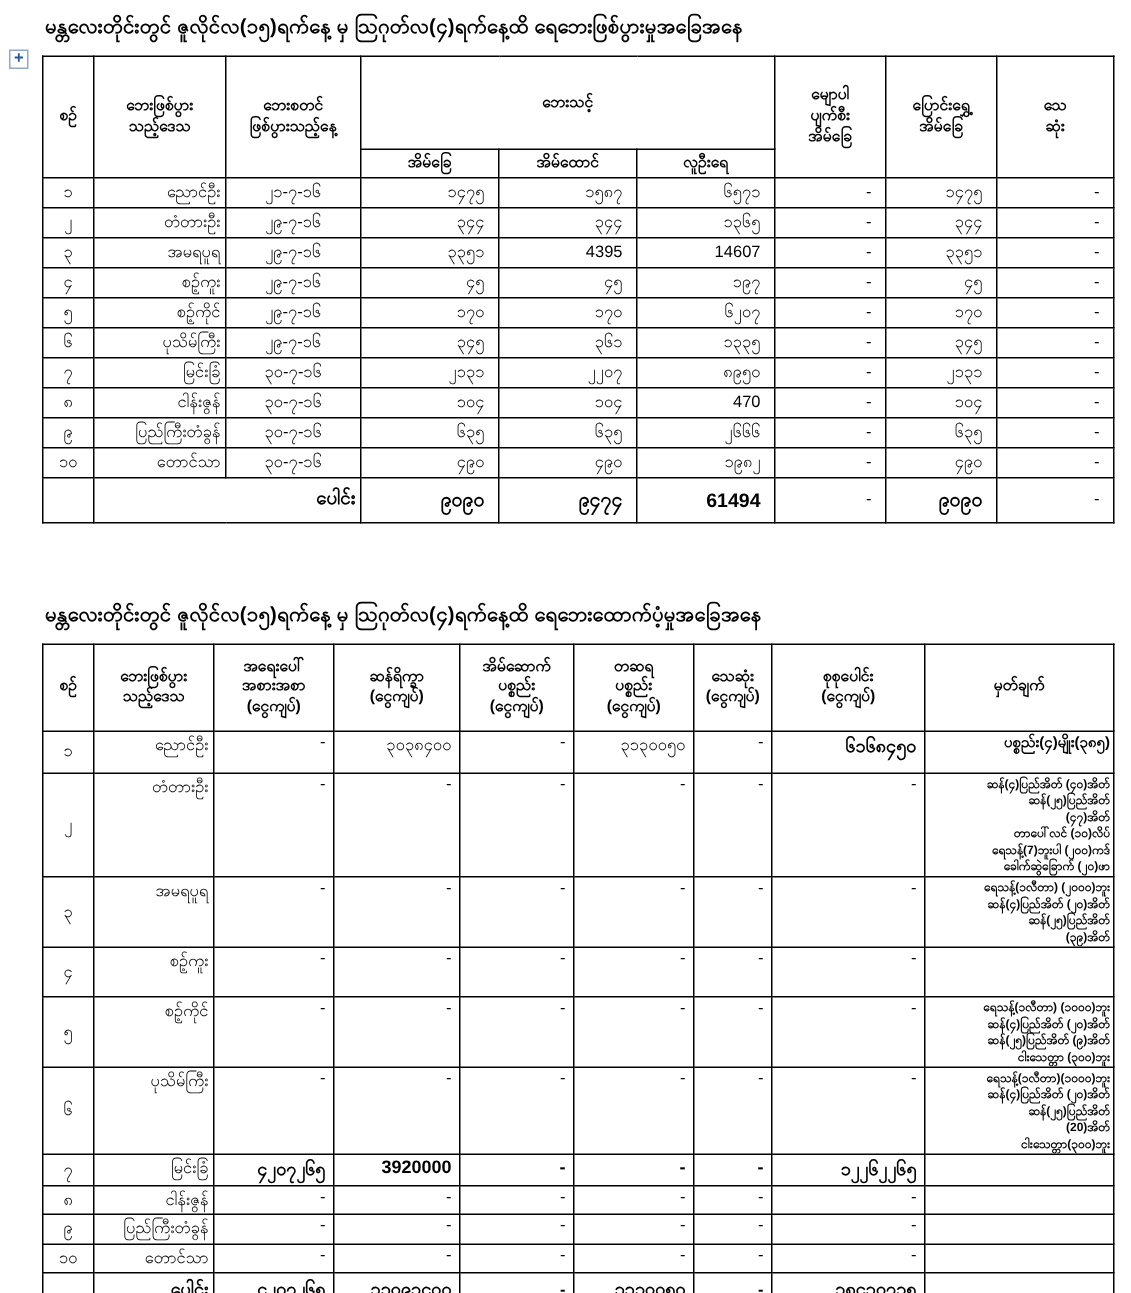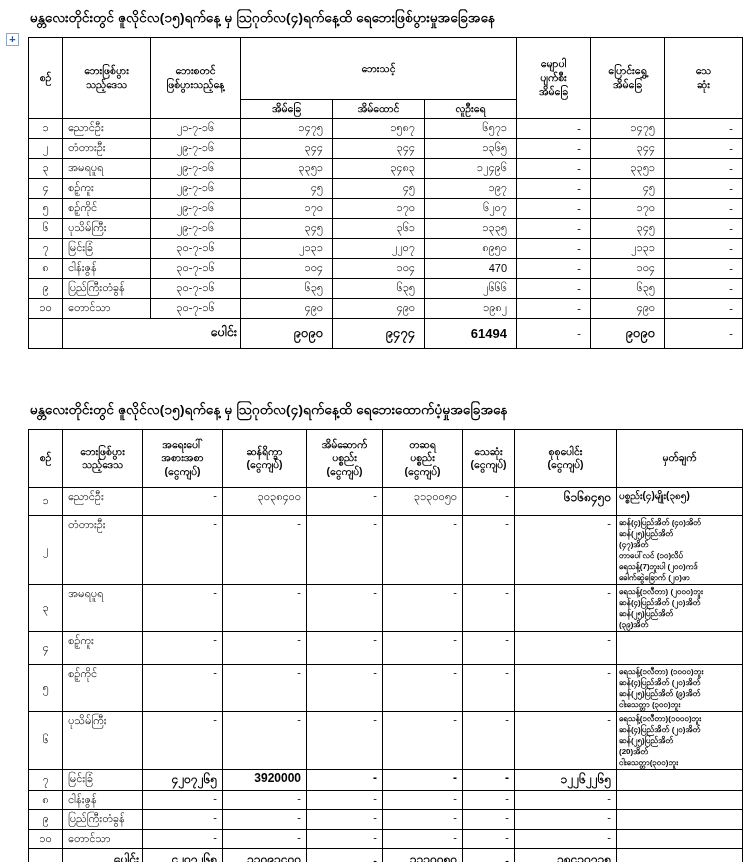--- a/index.html
+++ b/index.html
@@ -6,28 +6,28 @@
   body{width:754px;height:862px;font-family:"Liberation Sans","DejaVu Sans",sans-serif;color:#000;position:relative;}
   .page{position:relative;width:754px;height:862px;background:#fff;overflow:hidden;}
   .doc-title{font-weight:bold;font-size:13.5px;margin:9px 0 0 30px;letter-spacing:.2px;}
   .doc-title.second{margin-top:52px;margin-bottom:6px;}
   .anchor{position:absolute;left:6px;top:33px;width:13px;height:13px;border:1px solid #8fa8c8;background:#fff;
           color:#2b579a;font-size:11px;line-height:11px;text-align:center;font-weight:bold;cursor:move;box-sizing:border-box;}
   table{border-collapse:collapse;table-layout:fixed;margin:8px 0 0 28px;width:714px;}
   td,th{border:1.5px solid #000;padding:1px 3px;font-size:11px;vertical-align:middle;overflow:hidden;box-sizing:border-box;}
   th{font-weight:bold;font-size:10.5px;text-align:center;white-space:pre-line;line-height:1.3;padding:2px;}
   .c{text-align:center;}
-  .rg{text-align:left;padding-left:5px;white-space:nowrap;}
+  .rg{text-align:right;padding-left:5px;white-space:nowrap;}
   .num{text-align:right;padding-right:9px;}
   .num2{text-align:right;padding-right:5px;}
   .b{font-weight:bold;margin-left:21px;}
   .big{font-size:12px;}
   .tlabel{font-weight:bold;font-size:12.5px;text-align:right;}
   .tnum{font-weight:bold;font-size:13px;}
-  .rmk{vertical-align:top;text-align:left;padding:1px 2px;}
+  .rmk{vertical-align:top;text-align:right;padding:1px 2px;}
   .rmk div{font-size:8px;font-weight:bold;line-height:11px;white-space:nowrap;}
   .rmk.rmk-lg div{font-size:10px;line-height:14px;}
   tr.t2row td{vertical-align:top;}
   tr.t2row td.c{vertical-align:middle;}
 </style>
 </head>
 <body>
 
 <div class="page">
 
@@ -90,22 +90,22 @@
           <td class="num">၁၃၆၅</td>
           <td class="num">-</td>
           <td class="num">၃၄၄</td>
           <td class="num">-</td>
         </tr>
         <tr style="height: 20px;">
           <td class="c">၃</td>
           <td class="rg">အမရပူရ</td>
           <td class="c">၂၉-၇-၁၆</td>
           <td class="num">၃၃၅၁</td>
-          <td class="num">၃၄၈၃</td>
-          <td class="num">၁၂၄၉၆</td>
+          <td class="num">4395</td>
+          <td class="num">14607</td>
           <td class="num">-</td>
           <td class="num">၃၃၅၁</td>
           <td class="num">-</td>
         </tr>
         <tr style="height: 20px;">
           <td class="c">၄</td>
           <td class="rg">စဉ့်ကူး</td>
           <td class="c">၂၉-၇-၁၆</td>
           <td class="num">၄၅</td>
           <td class="num">၄၅</td>

